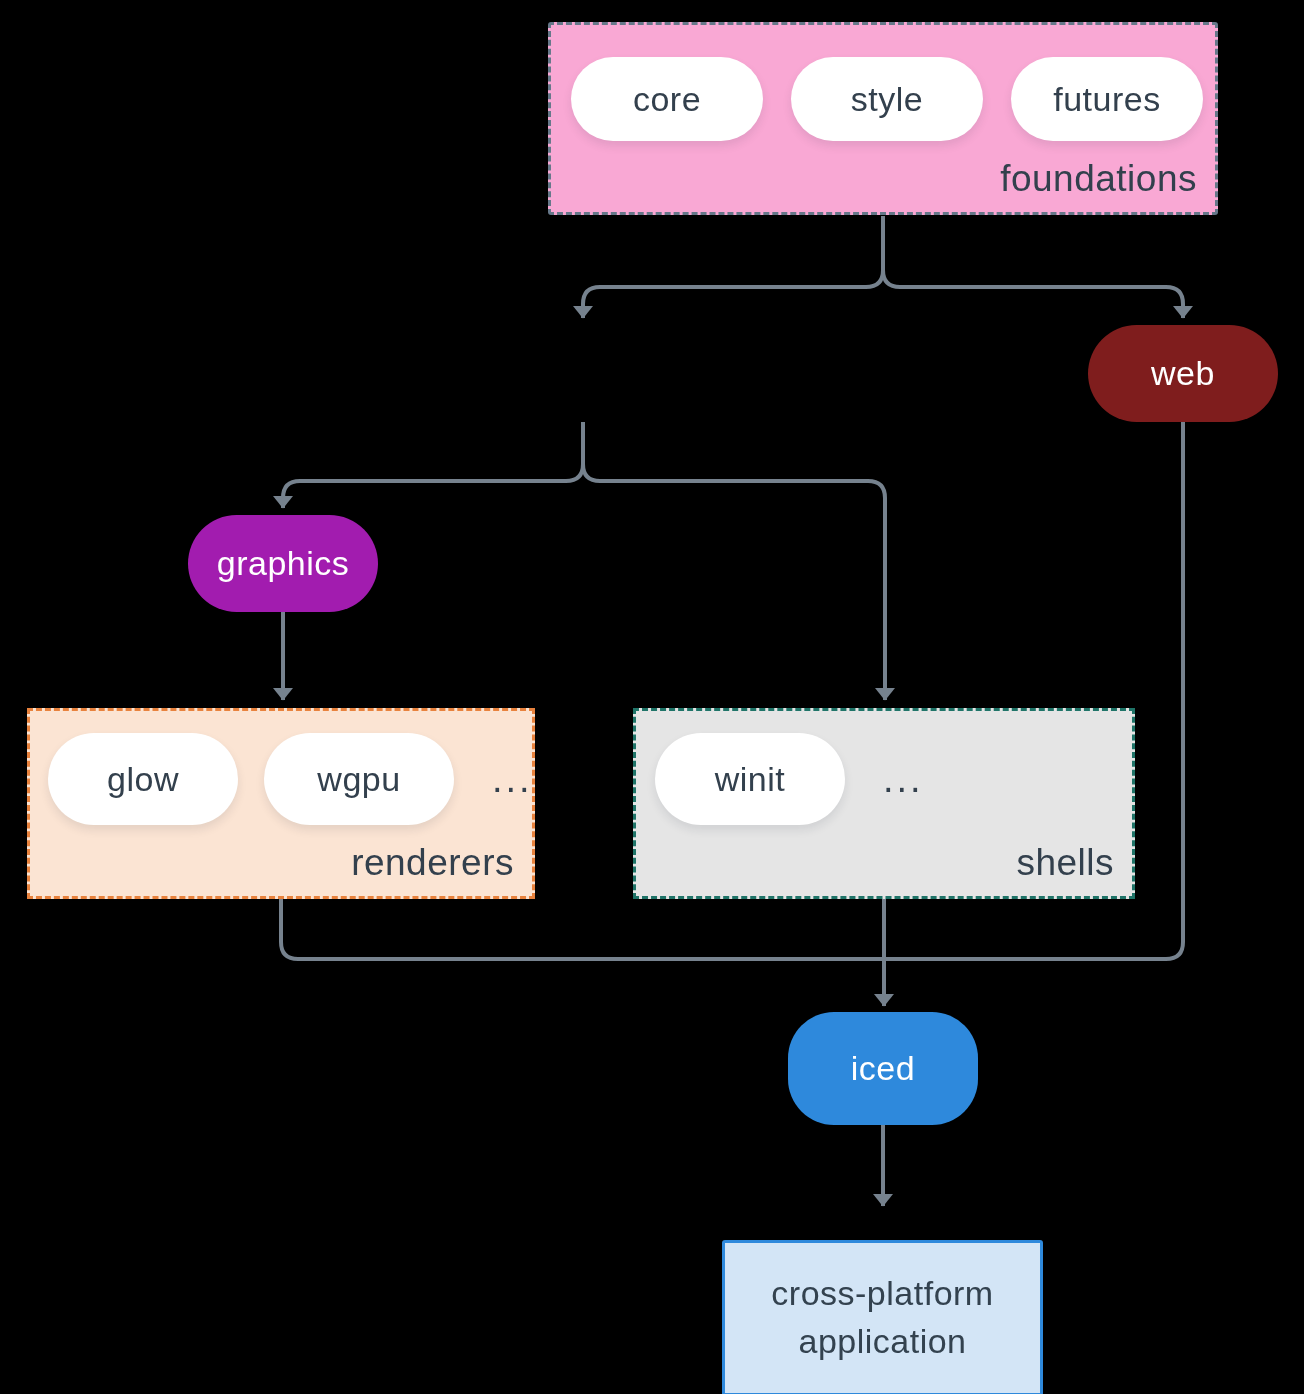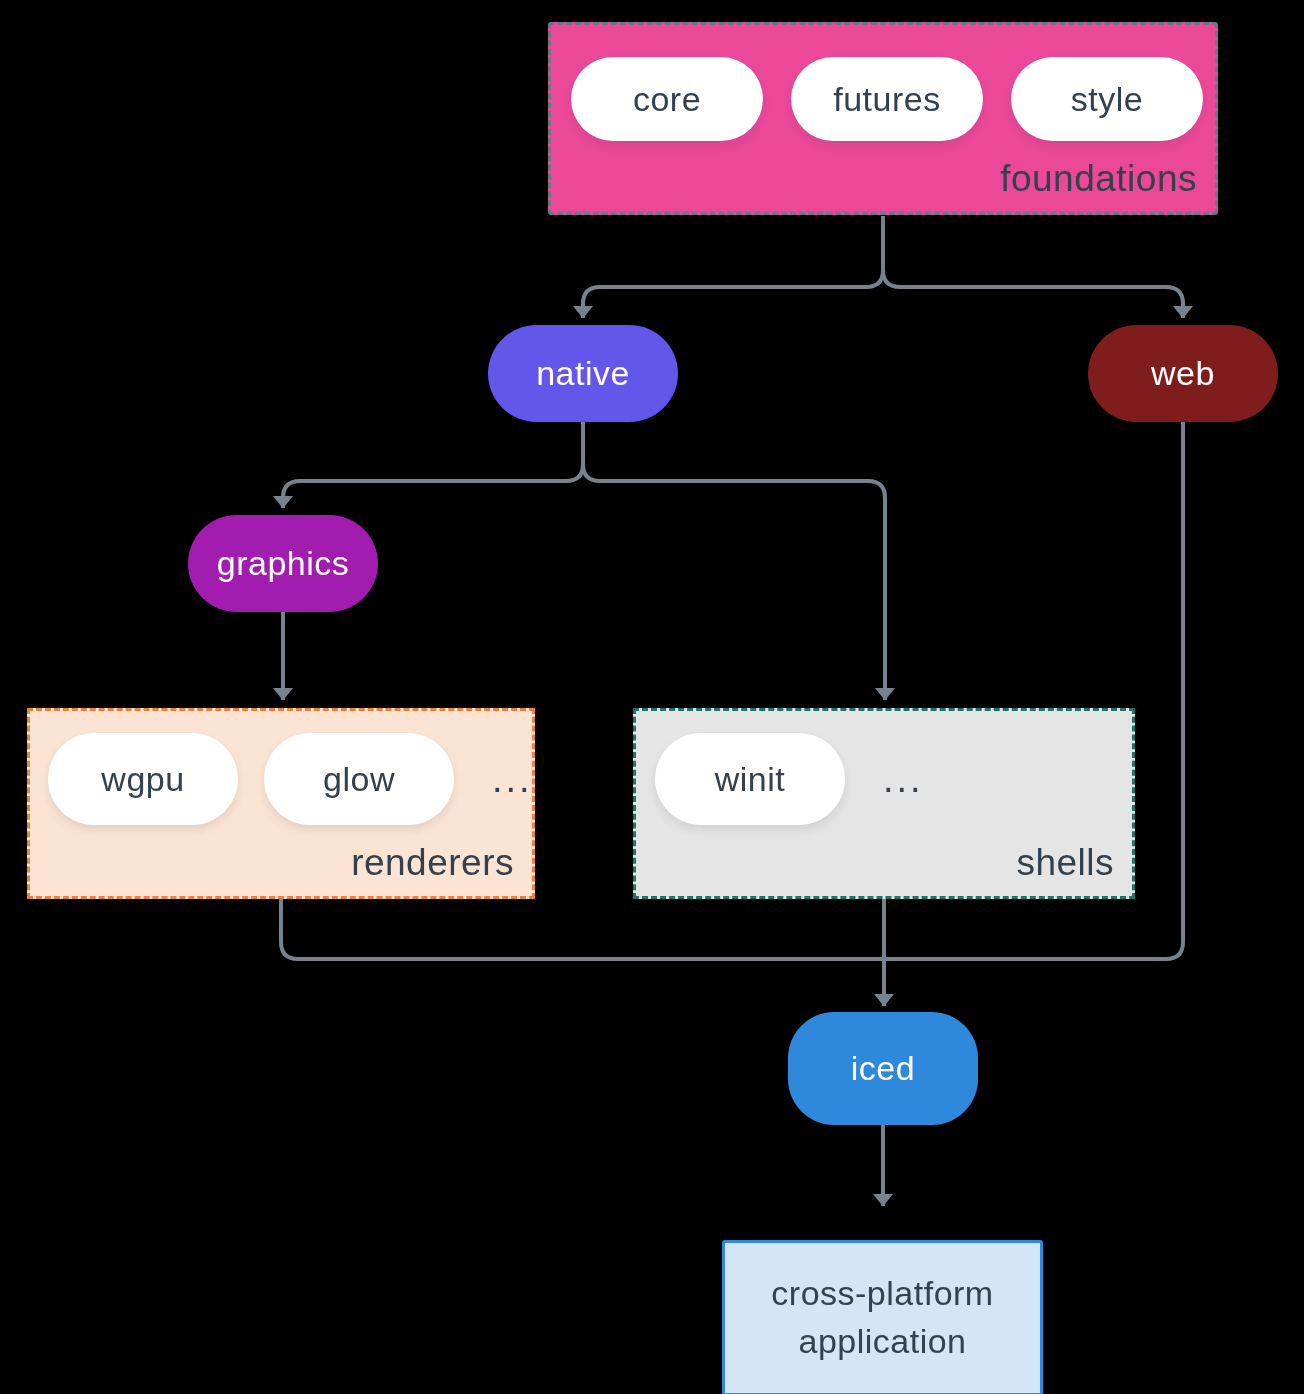--- a/index.html
+++ b/index.html
@@ -4,21 +4,21 @@
 <style>
   html,body{margin:0;padding:0;background:#000;}
   .canvas{
     position:relative;width:1304px;height:1394px;background:#000;
     font-family:"Liberation Sans","DejaVu Sans",sans-serif;overflow:hidden;
   }
   .edges{position:absolute;left:0;top:0;width:1304px;height:1394px;pointer-events:none;}
   .edge{stroke:#76828e;stroke-width:4;fill:none;}
 
   .group{position:absolute;box-sizing:border-box;}
-  .g-foundations{left:548px;top:22px;width:670px;height:193px;background:#ec4899;border:3px dashed #66788a;border-radius:3px;}
+  .g-foundations{left:548px;top:22px;width:670px;height:193px;background:#f9a8d4;border:3px dashed #66788a;border-radius:3px;}
   .g-renderers{left:27px;top:708px;width:508px;height:191px;background:#fbe4d3;border:3px dashed #e8823d;}
   .g-shells{left:633px;top:708px;width:502px;height:191px;background:#e5e5e5;border:3px dashed #1f7468;}
 
   .pill-row{position:absolute;display:flex;align-items:center;}
   .row-foundations{left:20px;top:32px;gap:28px;}
   .row-renderers{left:18px;top:22px;gap:26px;}
   .row-shells{left:19px;top:22px;gap:26px;}
 
   .pill{display:flex;align-items:center;justify-content:center;font-size:34px;color:#33404d;letter-spacing:.5px;}
   .white-pill{background:#ffffff;width:192px;height:84px;border-radius:46px;box-shadow:0 5px 10px rgba(30,40,55,.10);}
@@ -58,34 +58,33 @@
     <path class="edge" d="M283 612 V700" marker-end="url(#arrowhead)"></path>
     <path class="edge" d="M281 899 V942 Q281 959 298 959 H884"></path>
     <path class="edge" d="M1183 422 V942 Q1183 959 1166 959 H884"></path>
     <path class="edge" d="M884 899 V1006" marker-end="url(#arrowhead)"></path>
     <path class="edge" d="M883 1102 V1206" marker-end="url(#arrowhead)"></path>
   </svg>
 
   <div class="group g-foundations">
     <div class="pill-row row-foundations">
       <div class="pill white-pill">core</div>
+      <div class="pill white-pill">style</div>
       <div class="pill white-pill">futures</div>
-      <div class="pill white-pill">style</div>
     </div>
     <div class="group-label">foundations</div>
   </div>
 
-  <div class="pill color-pill p-native">native</div>
   <div class="pill color-pill p-web">web</div>
   <div class="pill color-pill p-graphics">graphics</div>
 
   <div class="group g-renderers">
     <div class="pill-row row-renderers">
+      <div class="pill white-pill inner-pill">glow</div>
       <div class="pill white-pill inner-pill">wgpu</div>
-      <div class="pill white-pill inner-pill">glow</div>
       <span class="ellipsis">...</span>
     </div>
     <div class="group-label">renderers</div>
   </div>
 
   <div class="group g-shells">
     <div class="pill-row row-shells">
       <div class="pill white-pill inner-pill">winit</div>
       <span class="ellipsis">...</span>
     </div>

